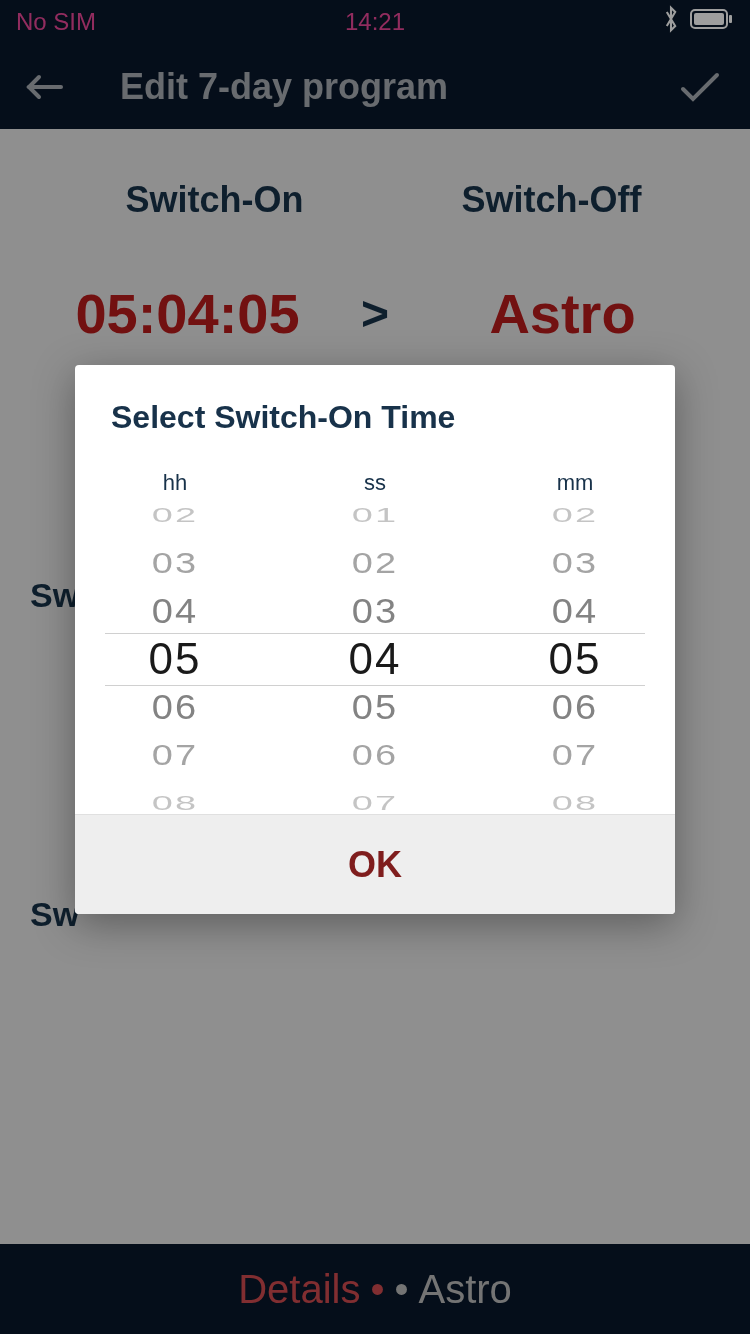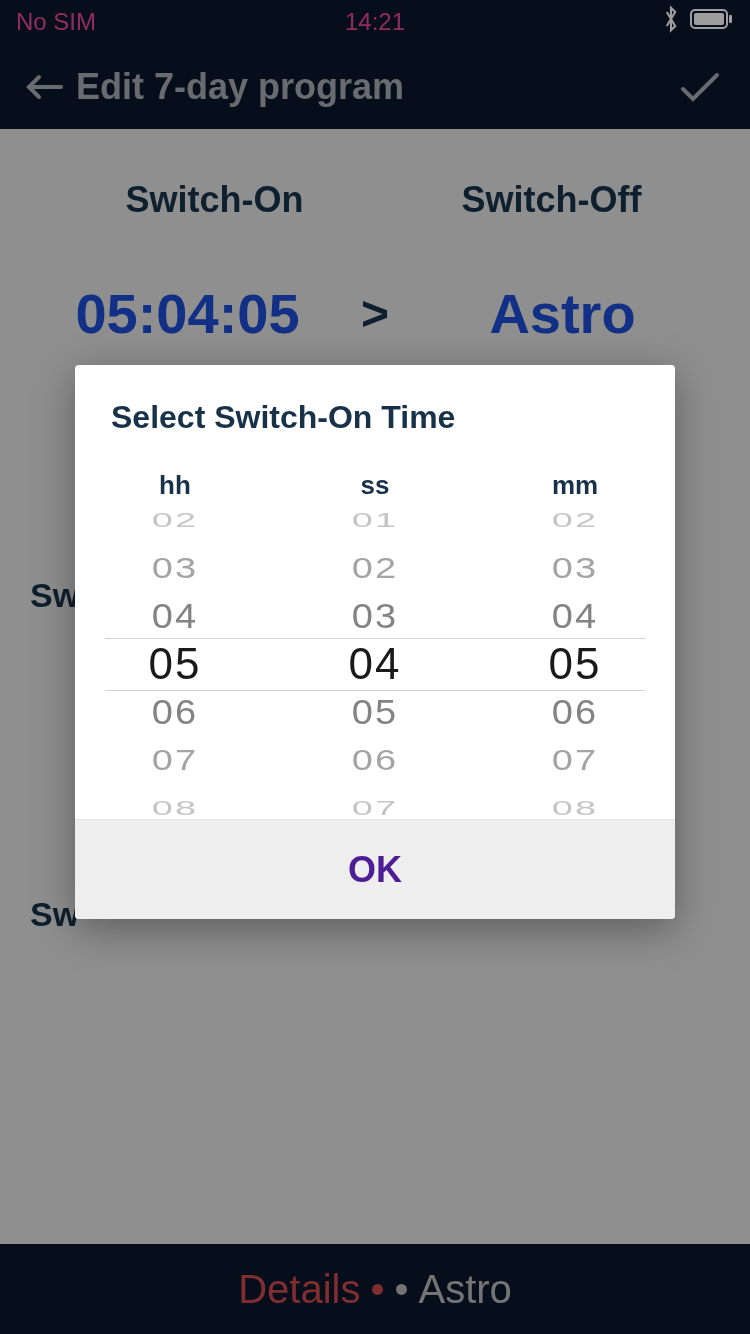--- a/index.html
+++ b/index.html
@@ -8,29 +8,29 @@
 
   
   .status-bar { height: 44px; background: #09182a; color: #ec4899; display: flex; align-items: center; padding: 0 16px; font-size: 24px; }
   .status-left { flex: 1; text-align: left; }
   .status-center { flex: 1; text-align: center; font-weight: 500; }
   .status-right { flex: 1; display: flex; justify-content: flex-end; align-items: center; gap: 10px; }
 
   
   .header { height: 85px; background: #09182a; color: #a8adb4; display: flex; align-items: center; padding: 0 20px; }
   .header .back { width: 50px; height: 50px; display:flex; align-items:center; justify-content:center; }
-  .header .title { flex: 1; font-size: 36px; font-weight: 700; color: #a8adb4; padding-left: 6px; }
+  .header .title { flex: 1; font-size: 36px; font-weight: 700; color: #a8adb4; padding-left: 6px; margin-left: 44px; }
   .header .confirm { width: 60px; height: 50px; display:flex; align-items:center; justify-content:center; }
 
   
   .content { background:#e7e7e7; height: calc(1334px - 44px - 85px - 90px); padding-top: 30px; }
   .row-labels { display:flex; padding: 20px 30px 60px; margin-left: 16px; }
   .row-labels > div { flex:1; text-align:center; font-size:36px; font-weight:700; color:#18324a; }
   .row-values { display:flex; align-items:center; padding: 0 30px 60px; }
-  .row-values .val { flex:1; text-align:center; font-size:56px; font-weight:800; color:#1d4ed8; }
+  .row-values .val { flex:1; text-align:center; font-size:56px; font-weight:800; color:#b91c1c; }
   .row-values .arrow { width:60px; text-align:center; font-size:48px; font-weight:800; color:#18324a; }
   .section-title { font-size:34px; font-weight:700; color:#18324a; padding: 40px 30px 40px; }
   .days-row { display:flex; gap:22px; padding: 0 30px; }
   .day { width:74px; height:74px; border-radius:50%; display:flex; align-items:center; justify-content:center; font-size:24px; font-weight:600; }
   .day.off { background:#d9d9d9; color:#6a6a6a; }
   .day.on { background:#b02a30; color:#b02a30; }
 
   
   .bottom { position:absolute; bottom:0; left:0; right:0; height:90px; background:#09182a; display:flex; align-items:center; justify-content:center; gap:10px; font-size:40px;margin-top:43px; }
   .bottom .details { color:#d14b4f; }
@@ -38,32 +38,32 @@
   .bottom .dot2 { color:#bcbcbc; }
   .bottom .graph { color:#bcbcbc; }
 
   
   .overlay { position:absolute; inset:0; background:rgba(0,0,0,0.38); }
 
   
   .dialog { position:absolute; left:75px; top:365px; width:600px; background:#fff; border-radius:4px; box-shadow:0 10px 40px rgba(0,0,0,0.35); overflow:hidden; }
   .dialog-title { font-size:32px; font-weight:800; color:#18324a; padding: 34px 36px 20px; }
   .picker-labels { display:flex; padding: 14px 0 8px; }
-  .picker-labels > div { flex:1; text-align:center; font-size:26px; font-weight:700; color:#18324a; }
+  .picker-labels > div { flex:1; text-align:center; font-size:22px; font-weight:400; color:#18324a; }
   .picker-body { position:relative; height:310px; display:flex; }
   .picker-col { flex:1; display:flex; flex-direction:column; align-items:center; justify-content:center; position:relative; overflow:hidden; }
   .picker-divider-top, .picker-divider-bot { position:absolute; left:30px; right:30px; height:1px; background:#d0d0d0; }
   .picker-divider-top { top:50%; transform:translateY(-26px); }
   .picker-divider-bot { top:50%; transform:translateY(26px); }
   .picker-col .item { height:48px; line-height:48px; font-size:38px; color:#5a5a5a; font-weight:400; letter-spacing:2px; }
   .picker-col .item.sel { font-size:44px; color:#1a1a1a; font-weight:500; }
   .picker-col .item.d1 { transform:scaleY(0.92); opacity:0.75; }
   .picker-col .item.d2 { transform:scaleY(0.80); opacity:0.55; }
   .picker-col .item.d3 { transform:scaleY(0.55); opacity:0.35; }
-  .dialog-ok { background:#eeeeee; height:100px; display:flex; align-items:center; justify-content:center; font-size:36px; font-weight:700; color:#4c1d95; border-top:1px solid #e0e0e0; }
+  .dialog-ok { background:#eeeeee; height:100px; display:flex; align-items:center; justify-content:center; font-size:36px; font-weight:700; color:#7f1d1d; border-top:1px solid #e0e0e0; }
 </style>
 </head>
 <body>
 
 <div class="status-bar">
   <div class="status-left">No SIM</div>
   <div class="status-center">14:21</div>
   <div class="status-right">
     <span>
       <svg width="18" height="28" viewBox="0 0 12 20" stroke="#fff" stroke-width="1.5" fill="none">

